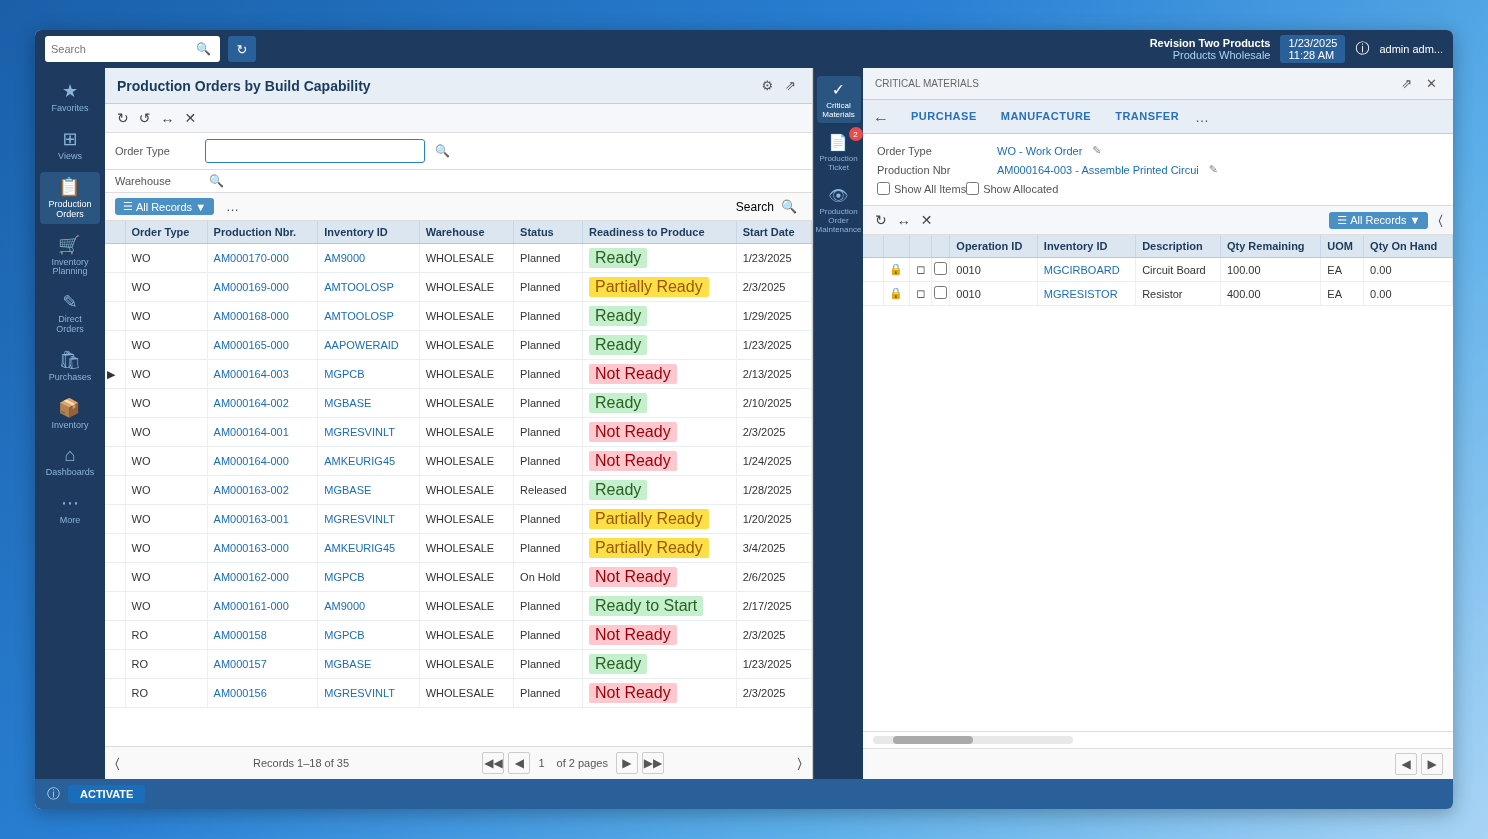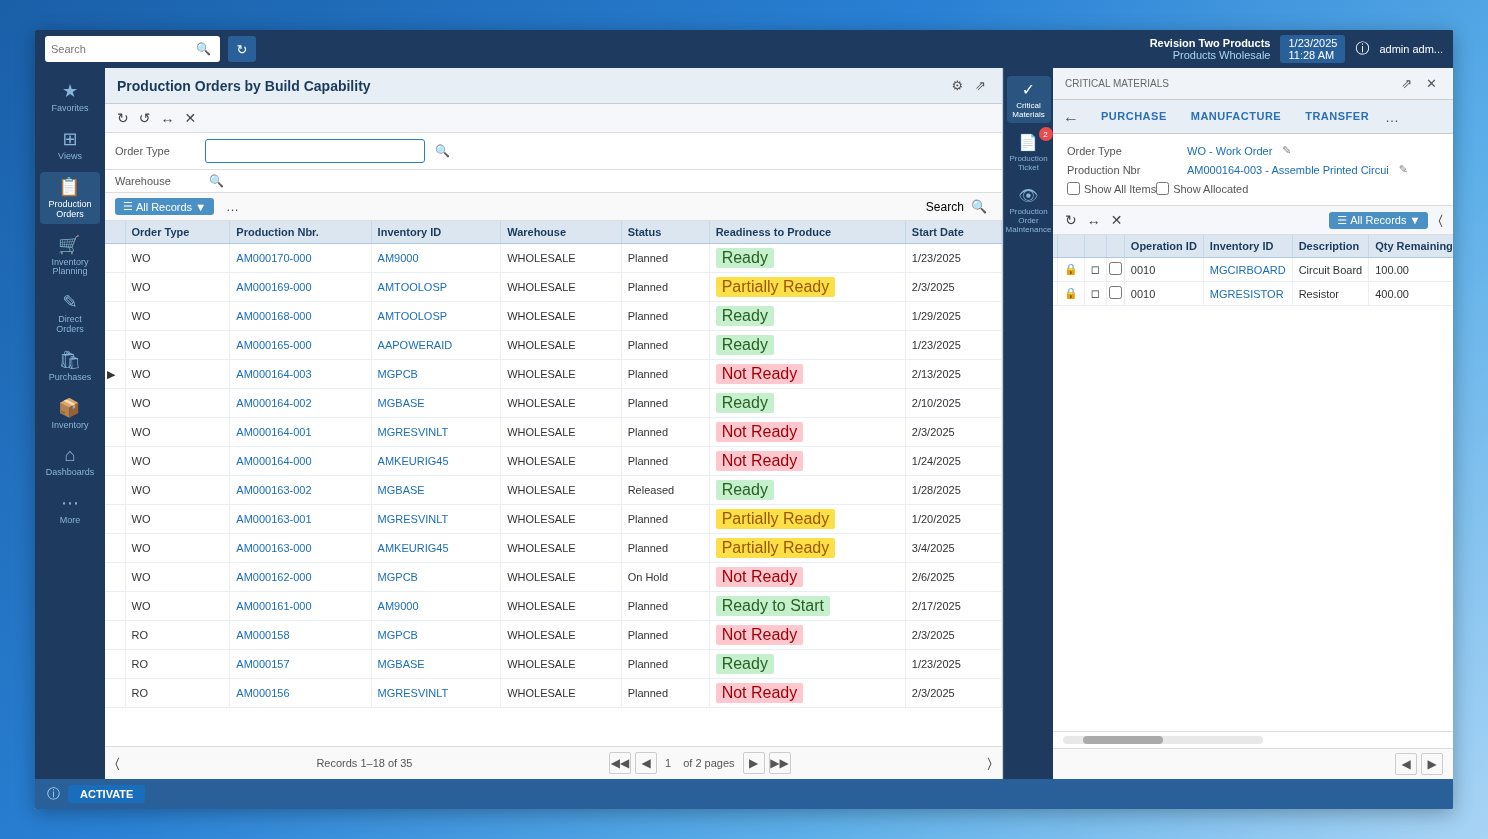--- a/index.html
+++ b/index.html
@@ -14,21 +14,21 @@
     }
 
     
     .main-window {
       position: absolute;
       top: 30px;
       left: 35px;
       right: 35px;
       bottom: 30px;
       background: #f0f2f5;
-      border-radius: 1px;
+      border-radius: 6px;
       overflow: hidden;
       display: flex;
       flex-direction: column;
       box-shadow: 0 4px 20px rgba(0,0,0,0.3);
     }
 
     
     .top-bar {
       background: #1e3a5f;
       height: 38px;
@@ -126,21 +126,21 @@
 
     
     .content-area {
       flex: 1;
       display: flex;
       overflow: hidden;
     }
 
     
     .left-panel {
-      width: 898px;
+      width: 708px;
       background: white;
       display: flex;
       flex-direction: column;
       border-right: 1px solid #ccc;
       flex-shrink: 0;
     }
 
     .panel-header {
       background: #e8eef5;
       padding: 8px 12px;

